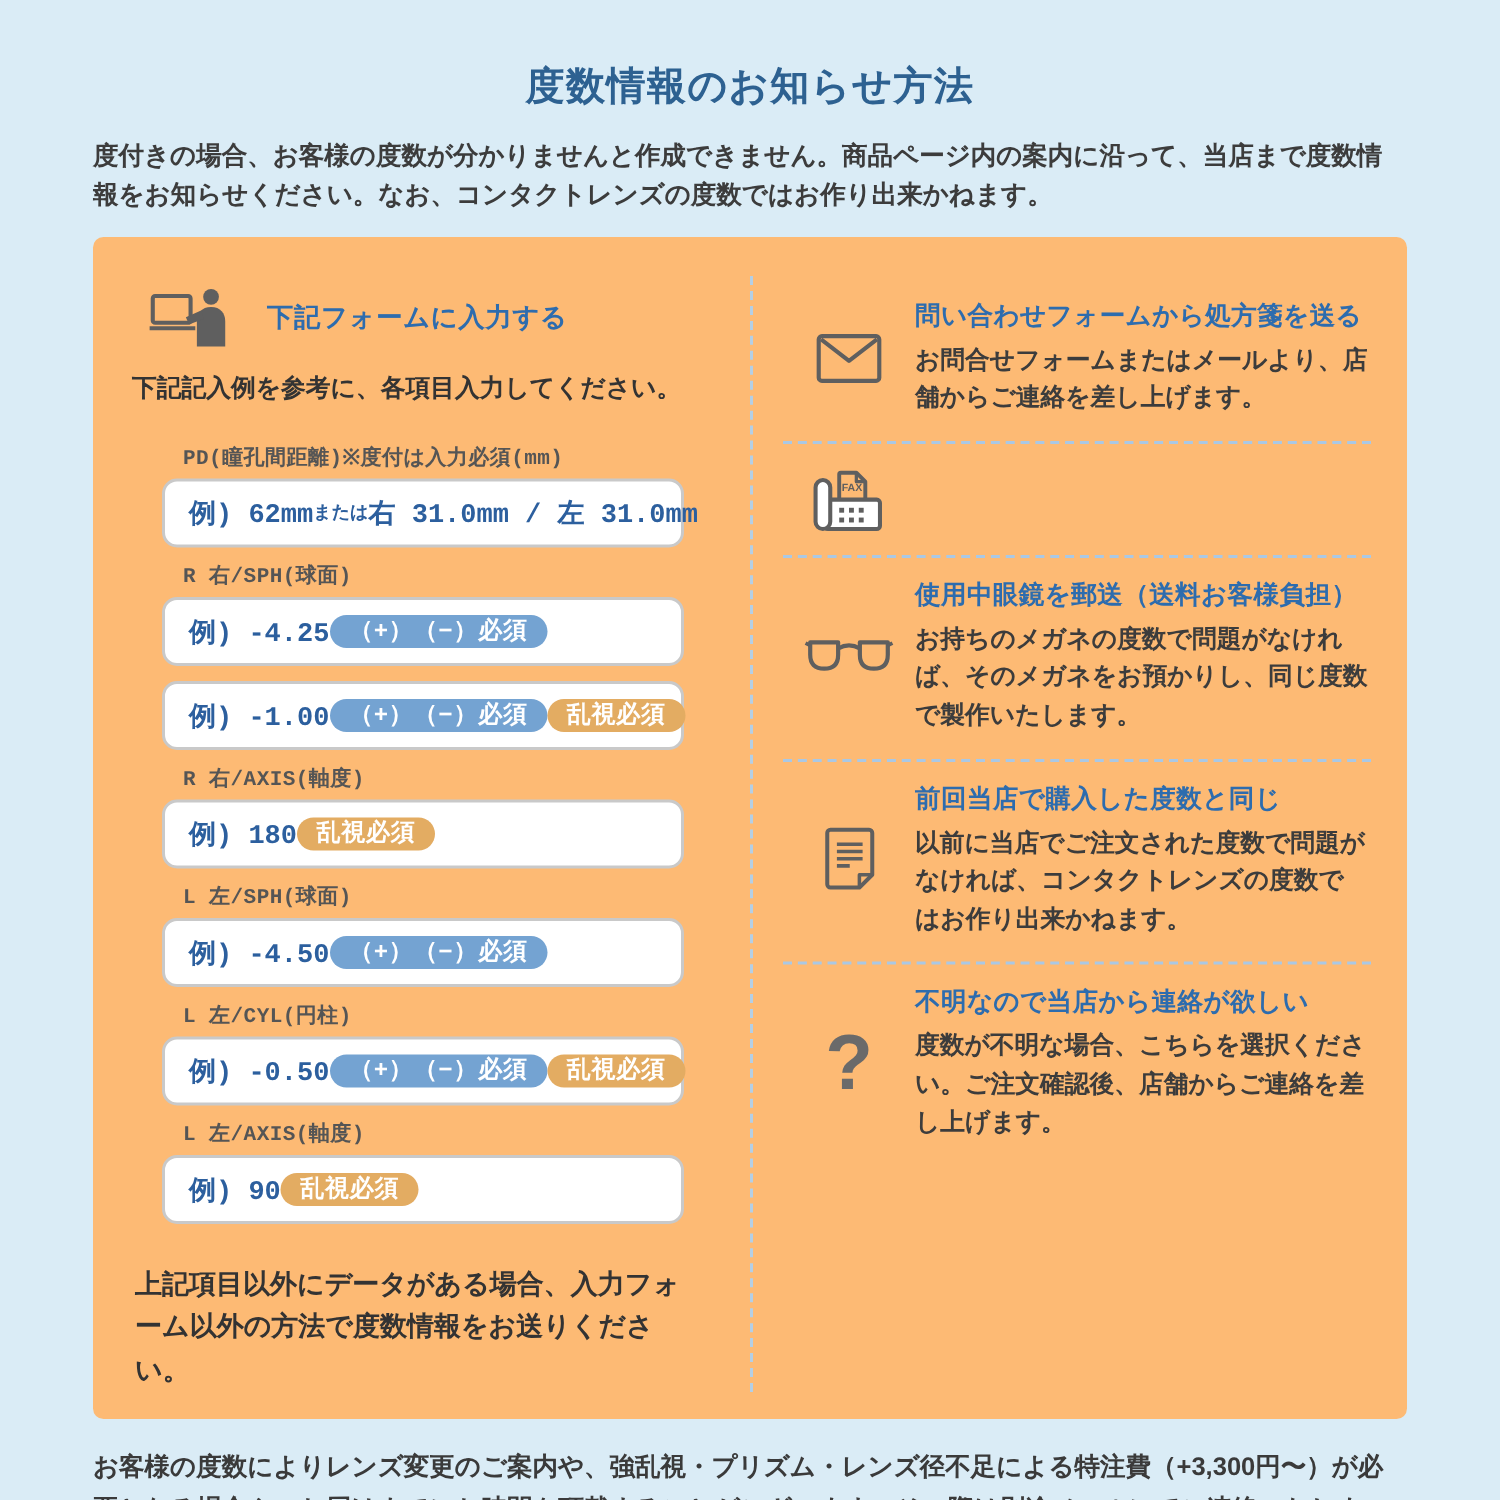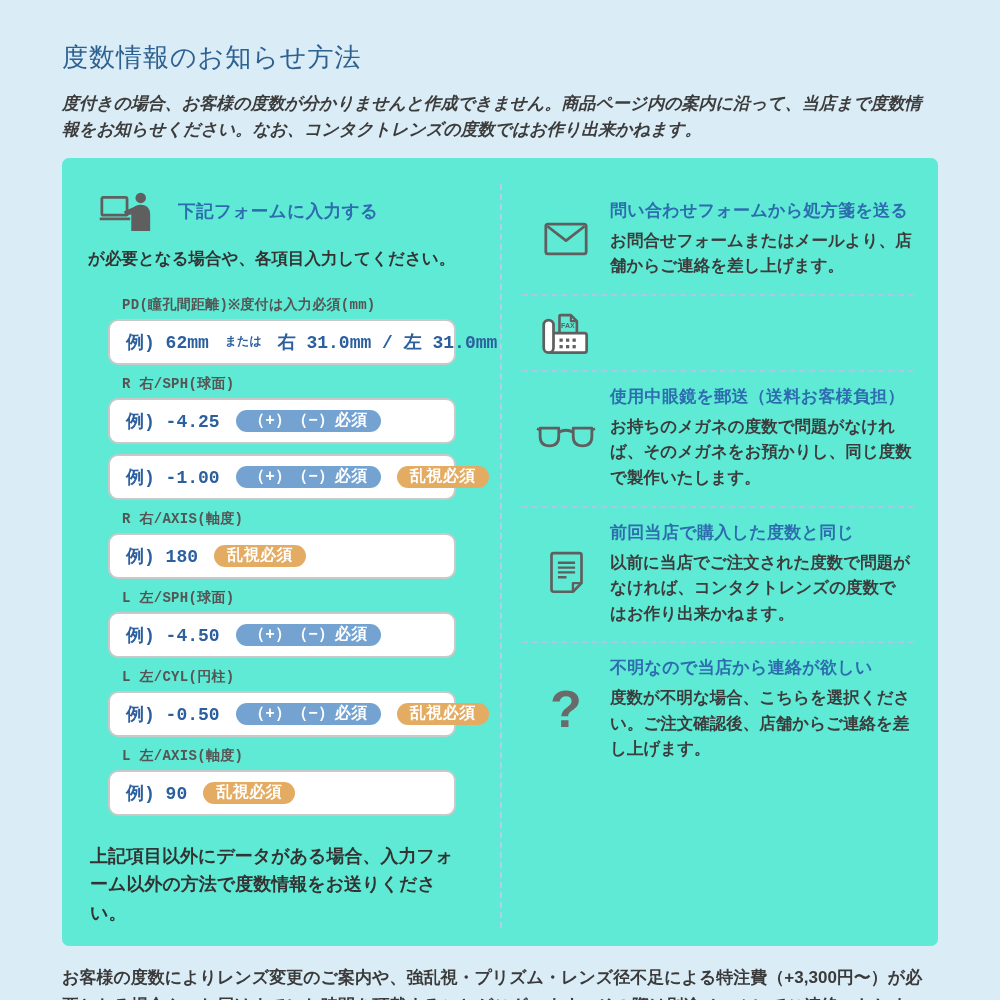--- a/index.html
+++ b/index.html
@@ -5,51 +5,50 @@
   html,body{margin:0;padding:0;}
   body{
     width:1000px;height:1000px;
     background:#daecf6;
     font-family:"Liberation Sans","DejaVu Sans",sans-serif;
     color:#3a3a3a;
     overflow:hidden;
   }
   .wrap{padding:40px 62px 0 62px;box-sizing:border-box;}
   .page-title{
-    font-size:26px;font-weight:normal;color:#2d6191;
-    letter-spacing:1px;margin:0 0 16px 0;
+    font-size:26px;font-weight:bold;color:#2d6191;
+    letter-spacing:1px;margin:0 0 16px 0;text-align:center;
   }
   .intro{
     font-size:17px;line-height:1.55;color:#3c3c3c;font-weight:600;
     margin:0 0 14px 0;
-    font-style:italic;
   }
   .card{
-    background:#5eead4;border-radius:7px;
+    background:#fdba74;border-radius:7px;
     display:flex;align-items:stretch;
     padding:26px 24px 18px 26px;box-sizing:border-box;
   }
   .col-left{width:412px;box-sizing:border-box;padding:6px 30px 0 0;}
   .col-right{flex:1;border-left:2px dashed #b4cfe5;padding:2px 0 0 20px;box-sizing:border-box;}
 
   .form-header{display:flex;align-items:center;margin:0 0 16px 10px;}
   .form-header .hdr-icon{flex:0 0 56px;}
   .form-header .hdr-title{
     margin-left:24px;font-size:17.5px;font-weight:bold;color:#2d6cae;letter-spacing:.5px;
   }
   .instruction{font-size:16.5px;font-weight:600;color:#333;margin:0 0 24px 0;}
 
   .fields{margin-left:20px;width:348px;font-family:Liberation Mono, monospace;}
   .field-label{
     font-size:14px;font-weight:bold;color:#555;
     margin:0 0 5px 14px;letter-spacing:.3px;
   }
   .field-box{
     border:2px solid #c9c9c9;border-radius:10px;background:#fff;
-    height:42px;display:flex;align-items:center;gap:16px;
+    height:42px;display:flex;align-items:center;gap:0;
     padding:0 8px 0 16px;margin-bottom:10px;white-space:nowrap;
   }
   .val{color:#2c5f9e;font-size:18px;font-weight:bold;}
   .val-small{color:#2c5f9e;font-size:12px;font-weight:bold;}
   .pill{
     border-radius:999px;color:#fff;font-size:16px;font-weight:bold;
     padding:3px 13px;line-height:1;letter-spacing:.5px;flex:0 0 auto;
   }
   .pill-blue{background:#74a3d2;}
   .pill-orange{background:#e3ac62;}
@@ -87,21 +86,21 @@
             <rect x="3" y="7" width="24" height="17" rx="1.5" fill="none" stroke="#5f5f5f" stroke-width="2.6"></rect>
             <path d="M1 27.5 H30" stroke="#5f5f5f" stroke-width="2.6" fill="none"></path>
             <circle cx="40" cy="7.5" r="5" fill="#5f5f5f"></circle>
             <path d="M40 14 c-6 0 -9 4 -9 9 v16 h18 v-16 c0 -5 -3 -9 -9 -9 z" fill="#5f5f5f"></path>
             <path d="M34 16 L24 20.5 l2 4.5 9.5 -3.5 z" fill="#5f5f5f"></path>
           </svg>
         </span>
         <span class="hdr-title">下記フォームに入力する</span>
       </div>
 
-      <p class="instruction">が必要となる場合や、各項目入力してください。</p>
+      <p class="instruction">下記記入例を参考に、各項目入力してください。</p>
 
       <div class="fields">
 
         <div class="field-label">PD(瞳孔間距離)※度付は入力必須(mm)</div>
         <div class="field-box">
           <span class="val">例) 62mm</span>
           <span class="val-small">または</span>
           <span class="val">右 31.0mm / 左 31.0mm</span>
         </div>
 

